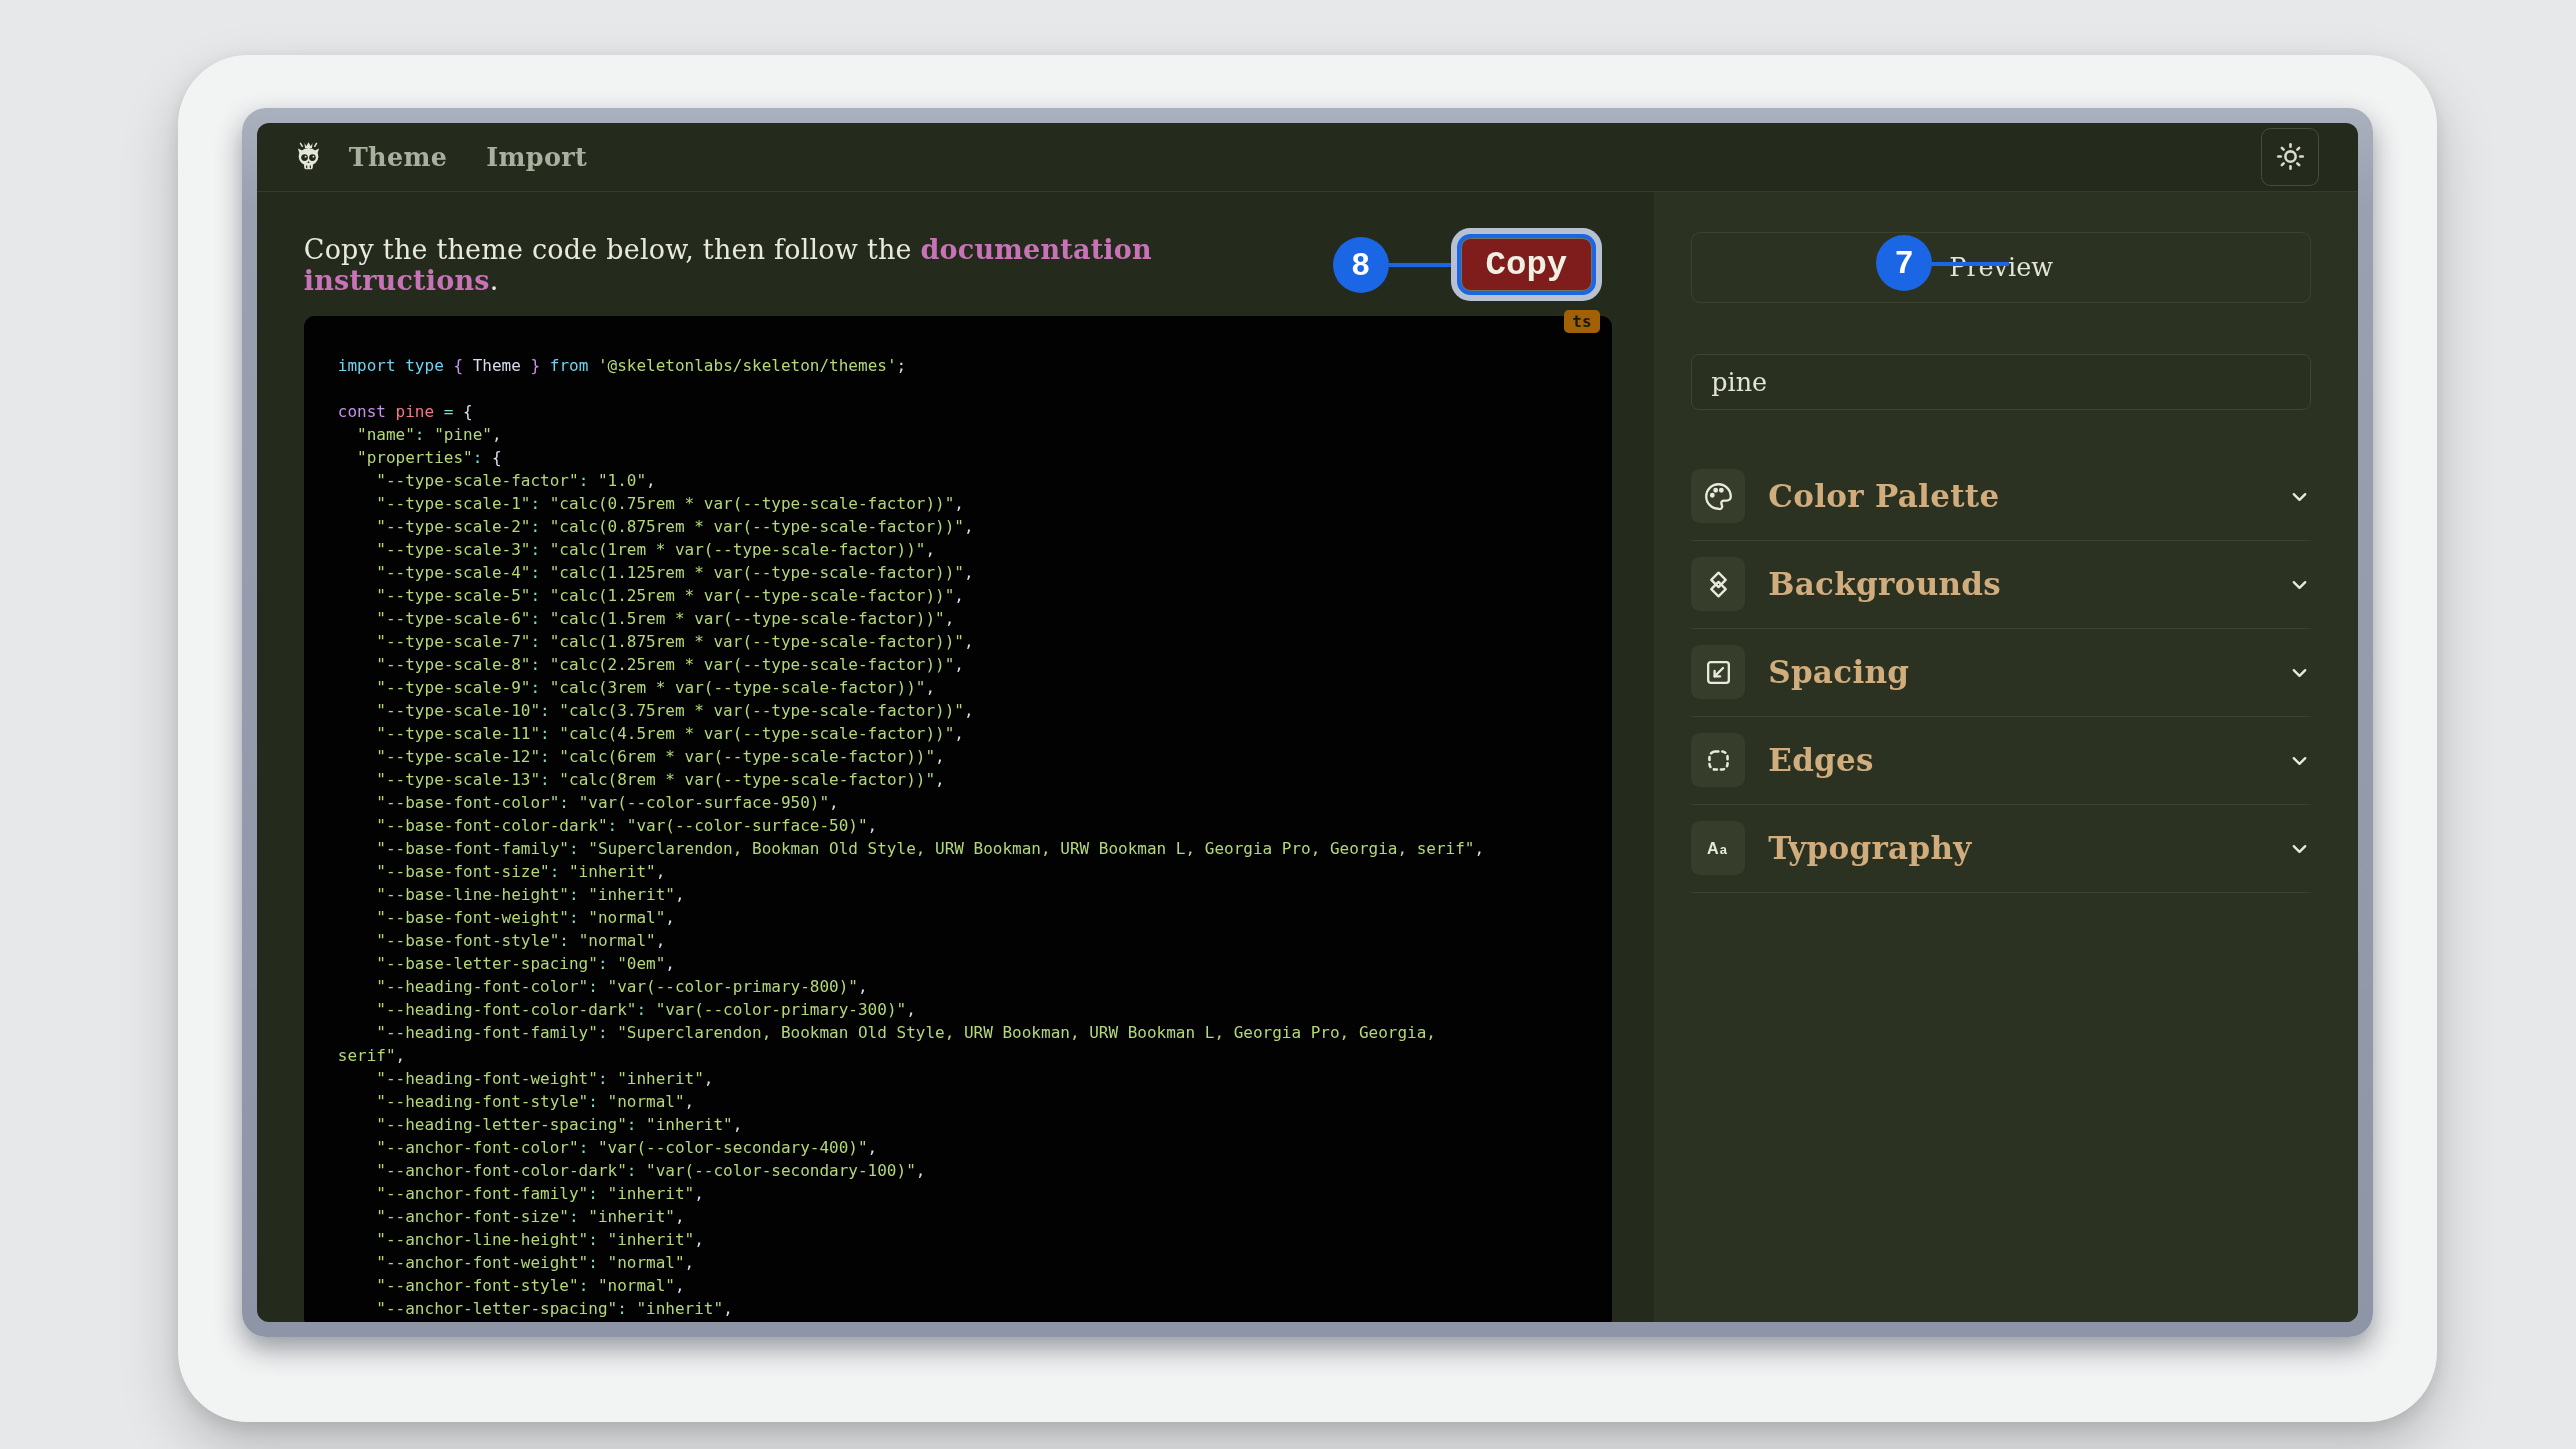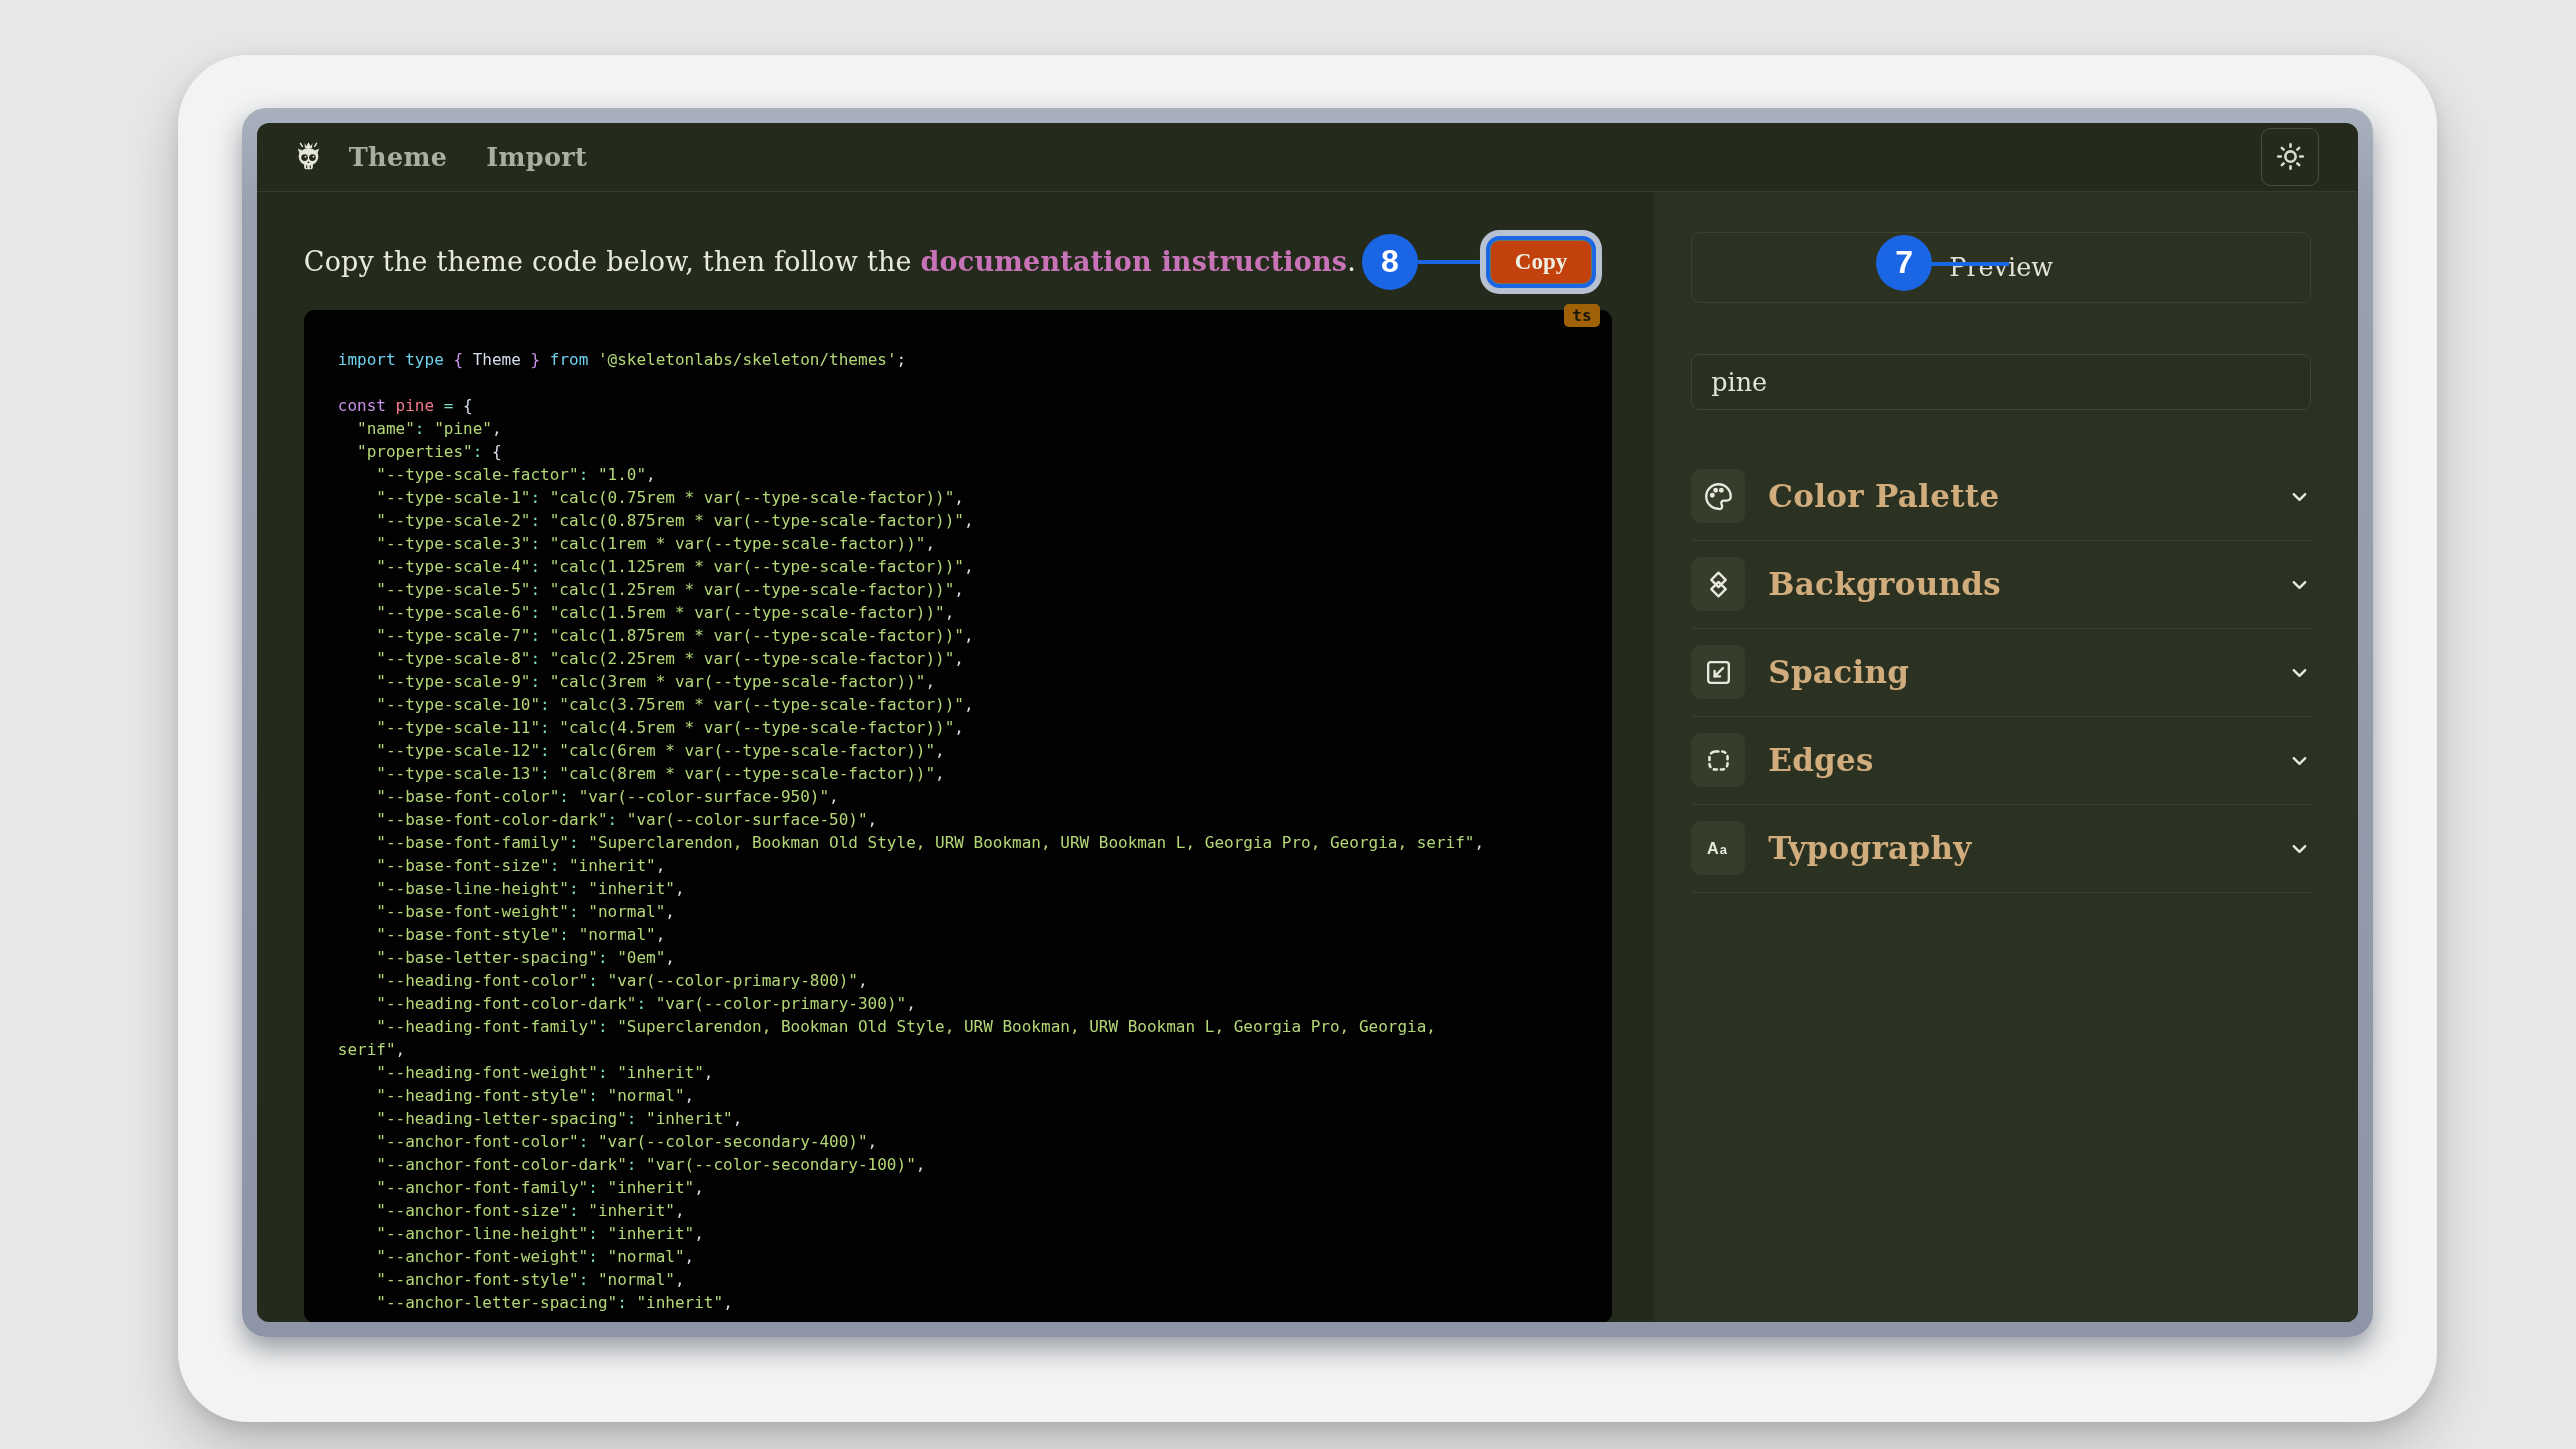--- a/index.html
+++ b/index.html
@@ -46,24 +46,24 @@
   .instr{font-size:27px;font-weight:500;color:#e9eadf;letter-spacing:0.2px;}
   .instr a{color:#c873b8;font-weight:700;text-decoration:none;cursor:pointer;}
   .copy-group{margin-left:auto;margin-right:20px;display:flex;align-items:center;}
   .som-badge{
     width:56px;height:56px;border-radius:50%;background:#1a66e4;
     color:#ffffff;font-family:"Liberation Sans",sans-serif;font-weight:700;font-size:32px;
     display:flex;align-items:center;justify-content:center;flex:0 0 auto;z-index:6;
   }
   .som-line{height:4px;background:#1a66e4;flex:0 0 auto;}
   .copy-btn{
-    background:#c2410c;border:1.3px solid #6e775f;border-radius:9.4px;
+    background:#7f1d1d;border:1.3px solid #6e775f;border-radius:9.4px;
     padding:6.7px 24px;min-height:44px;display:flex;align-items:center;justify-content:center;
-    font-family:Liberation Serif, serif;
-    font-size:23px;font-weight:600;color:#eef0e4;cursor:pointer;
+    font-family:Liberation Mono, monospace;
+    font-size:34px;font-weight:600;color:#eef0e4;cursor:pointer;
     box-shadow:0 0 0 4px #1a66e4, 0 0 0 10px #b7c1d2;
   }
   
   .code-wrap{position:relative;margin-top:20px;flex:0 0 auto;}
   .lang-badge{
     position:absolute;top:-5.4px;right:12px;background:#a16207;color:#181808;
     font-family:"DejaVu Sans Mono","Liberation Mono",monospace;font-weight:700;font-size:16px;
     padding:2px 8.7px;border-radius:4.7px;z-index:3;
   }
   .code-block{

